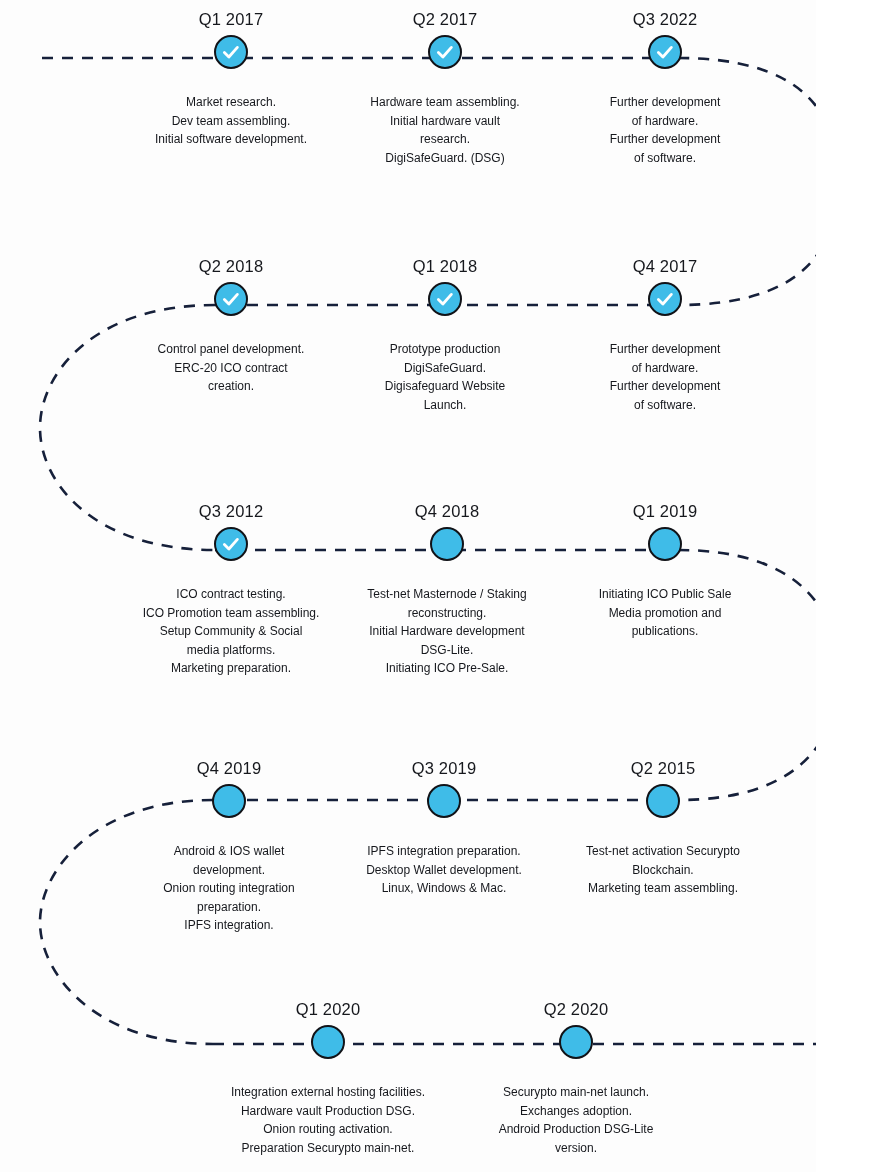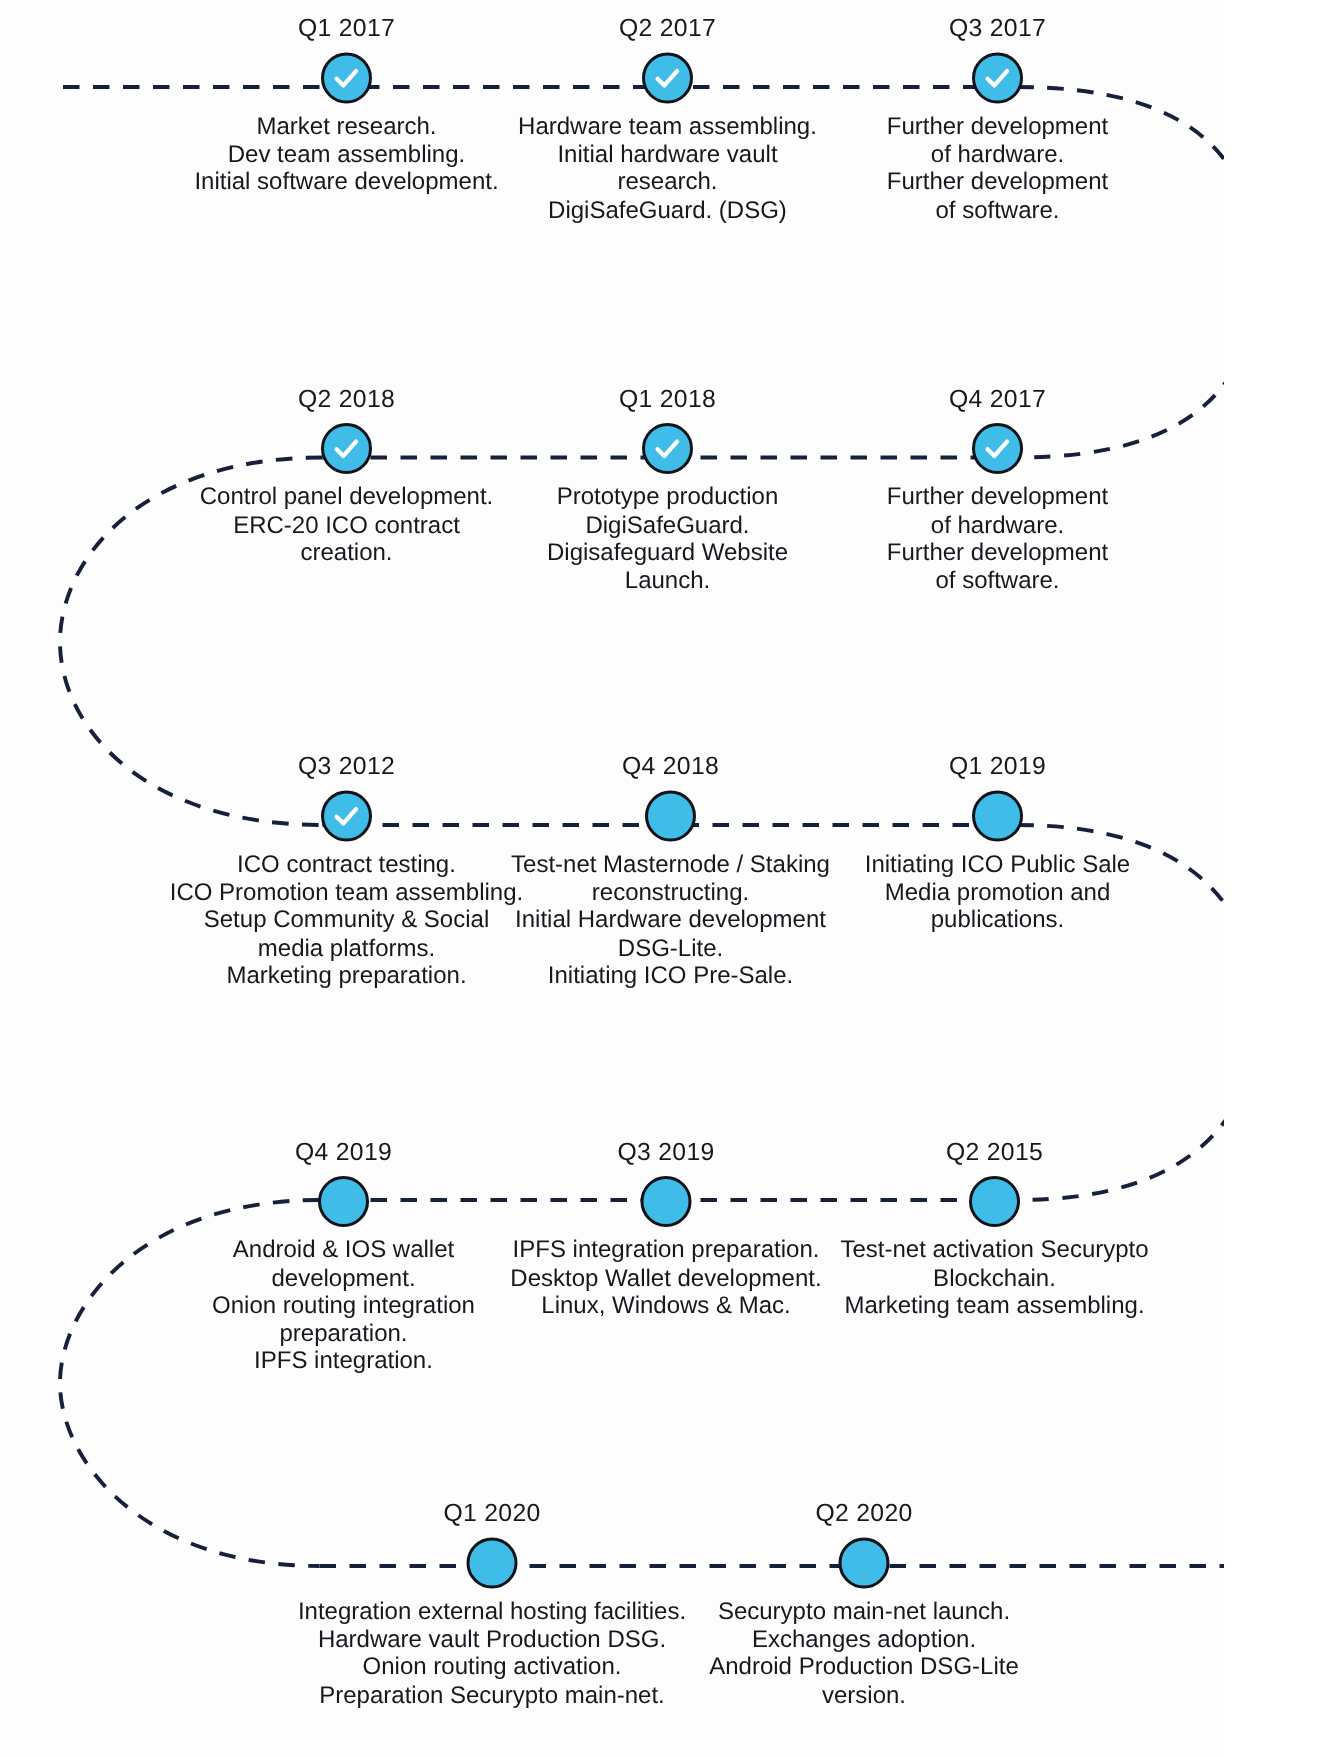--- a/index.html
+++ b/index.html
@@ -53,22 +53,22 @@
   }
   .node .check {
     position: absolute;
     left: 0;
     top: 0;
     width: 100%;
     height: 100%;
     display: block;
   }
   .milestone-desc {
-    margin-top: 7px;
-    font-size: 16px;
+    margin-top: 24px;
+    font-size: 12px;
     line-height: 18.6px;
     color: #16181d;
     white-space: pre-line;
     text-align: center;
   }
   .wide .milestone-desc { width: 260px; margin-left: -15px; }
 </style>
 </head>
 <body>
 
@@ -113,21 +113,21 @@
           <svg class="check" viewBox="0 0 34 34">
             <path d="M 9.5 17.6 L 14.6 22.6 L 24.2 11.8" fill="none" stroke="#ffffff" stroke-width="3.2" stroke-linecap="round" stroke-linejoin="round"></path>
           </svg>
         </div>
         <div class="milestone-desc">Hardware team assembling.
 Initial hardware vault
 research.
 DigiSafeGuard. (DSG)</div>
       </div>
       <div class="milestone" style="left: 665px; top: 10px;">
-        <div class="milestone-quarter">Q3 2017</div>
+        <div class="milestone-quarter">Q3 2022</div>
         <div class="node">
           <svg class="check" viewBox="0 0 34 34">
             <path d="M 9.5 17.6 L 14.6 22.6 L 24.2 11.8" fill="none" stroke="#ffffff" stroke-width="3.2" stroke-linecap="round" stroke-linejoin="round"></path>
           </svg>
         </div>
         <div class="milestone-desc">Further development
 of  hardware.
 Further development
 of software.</div>
       </div>

